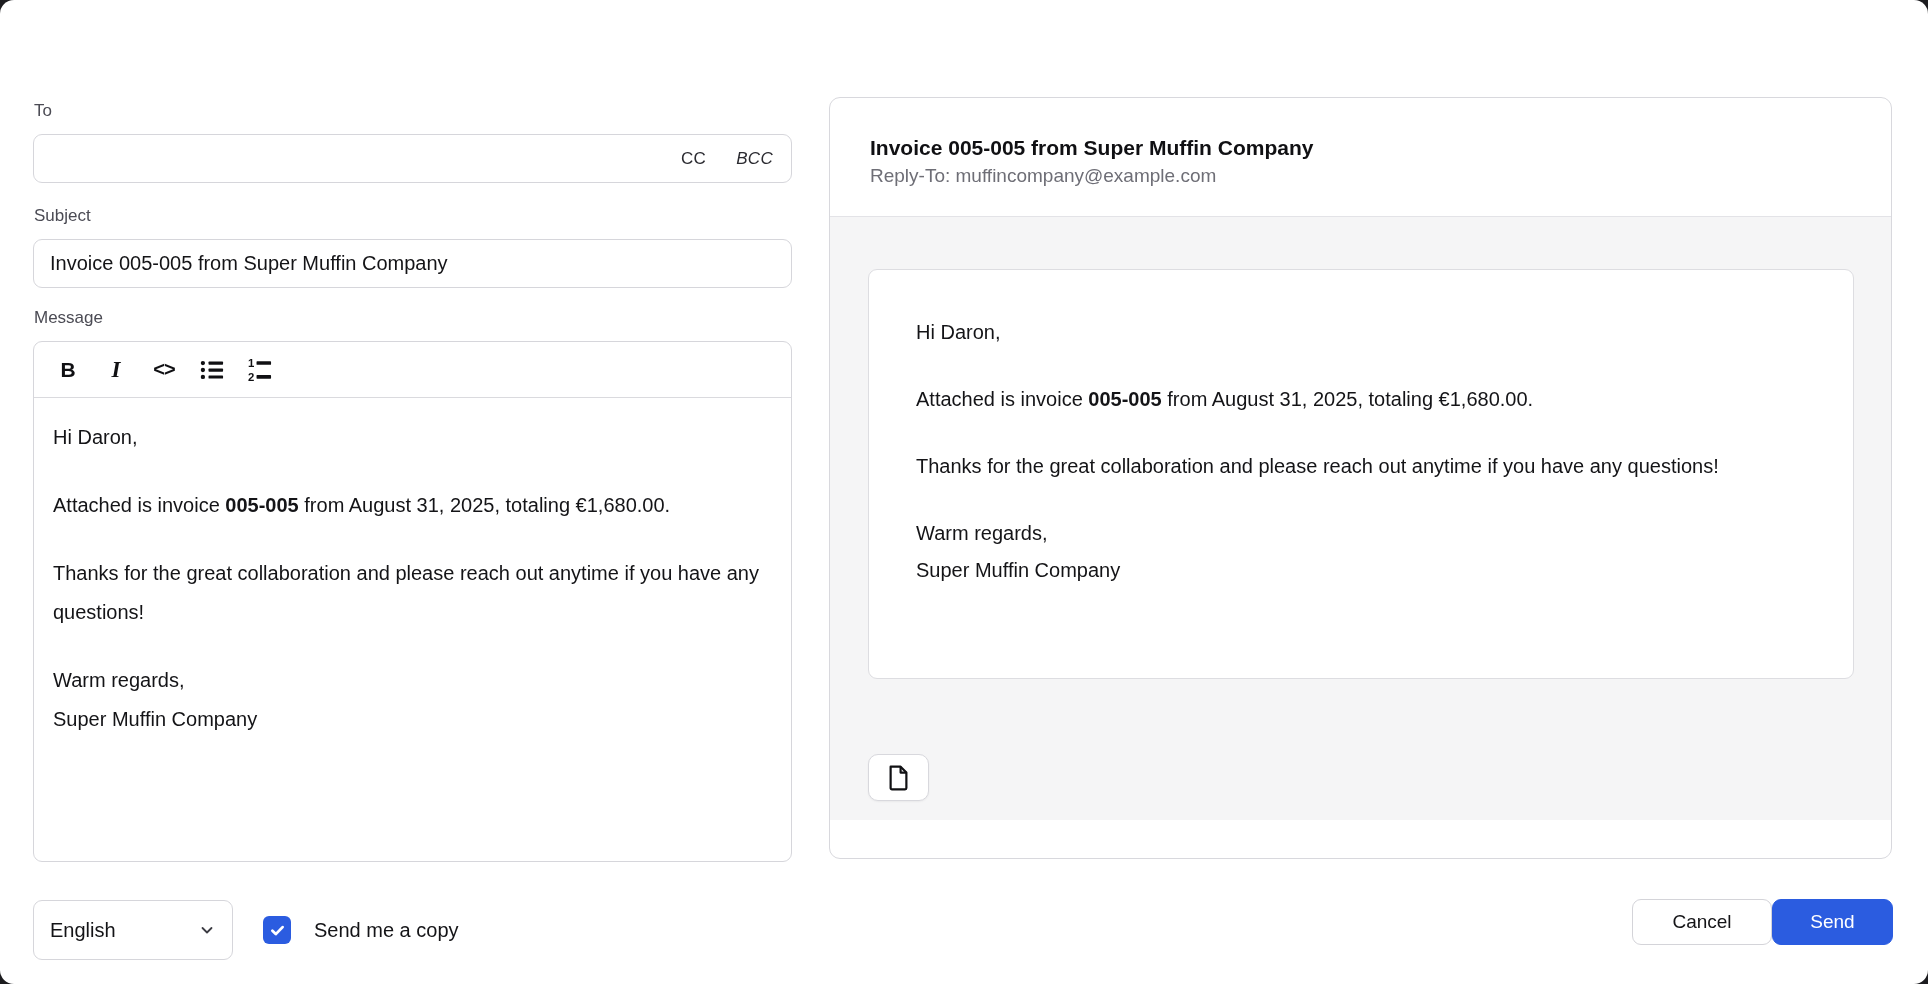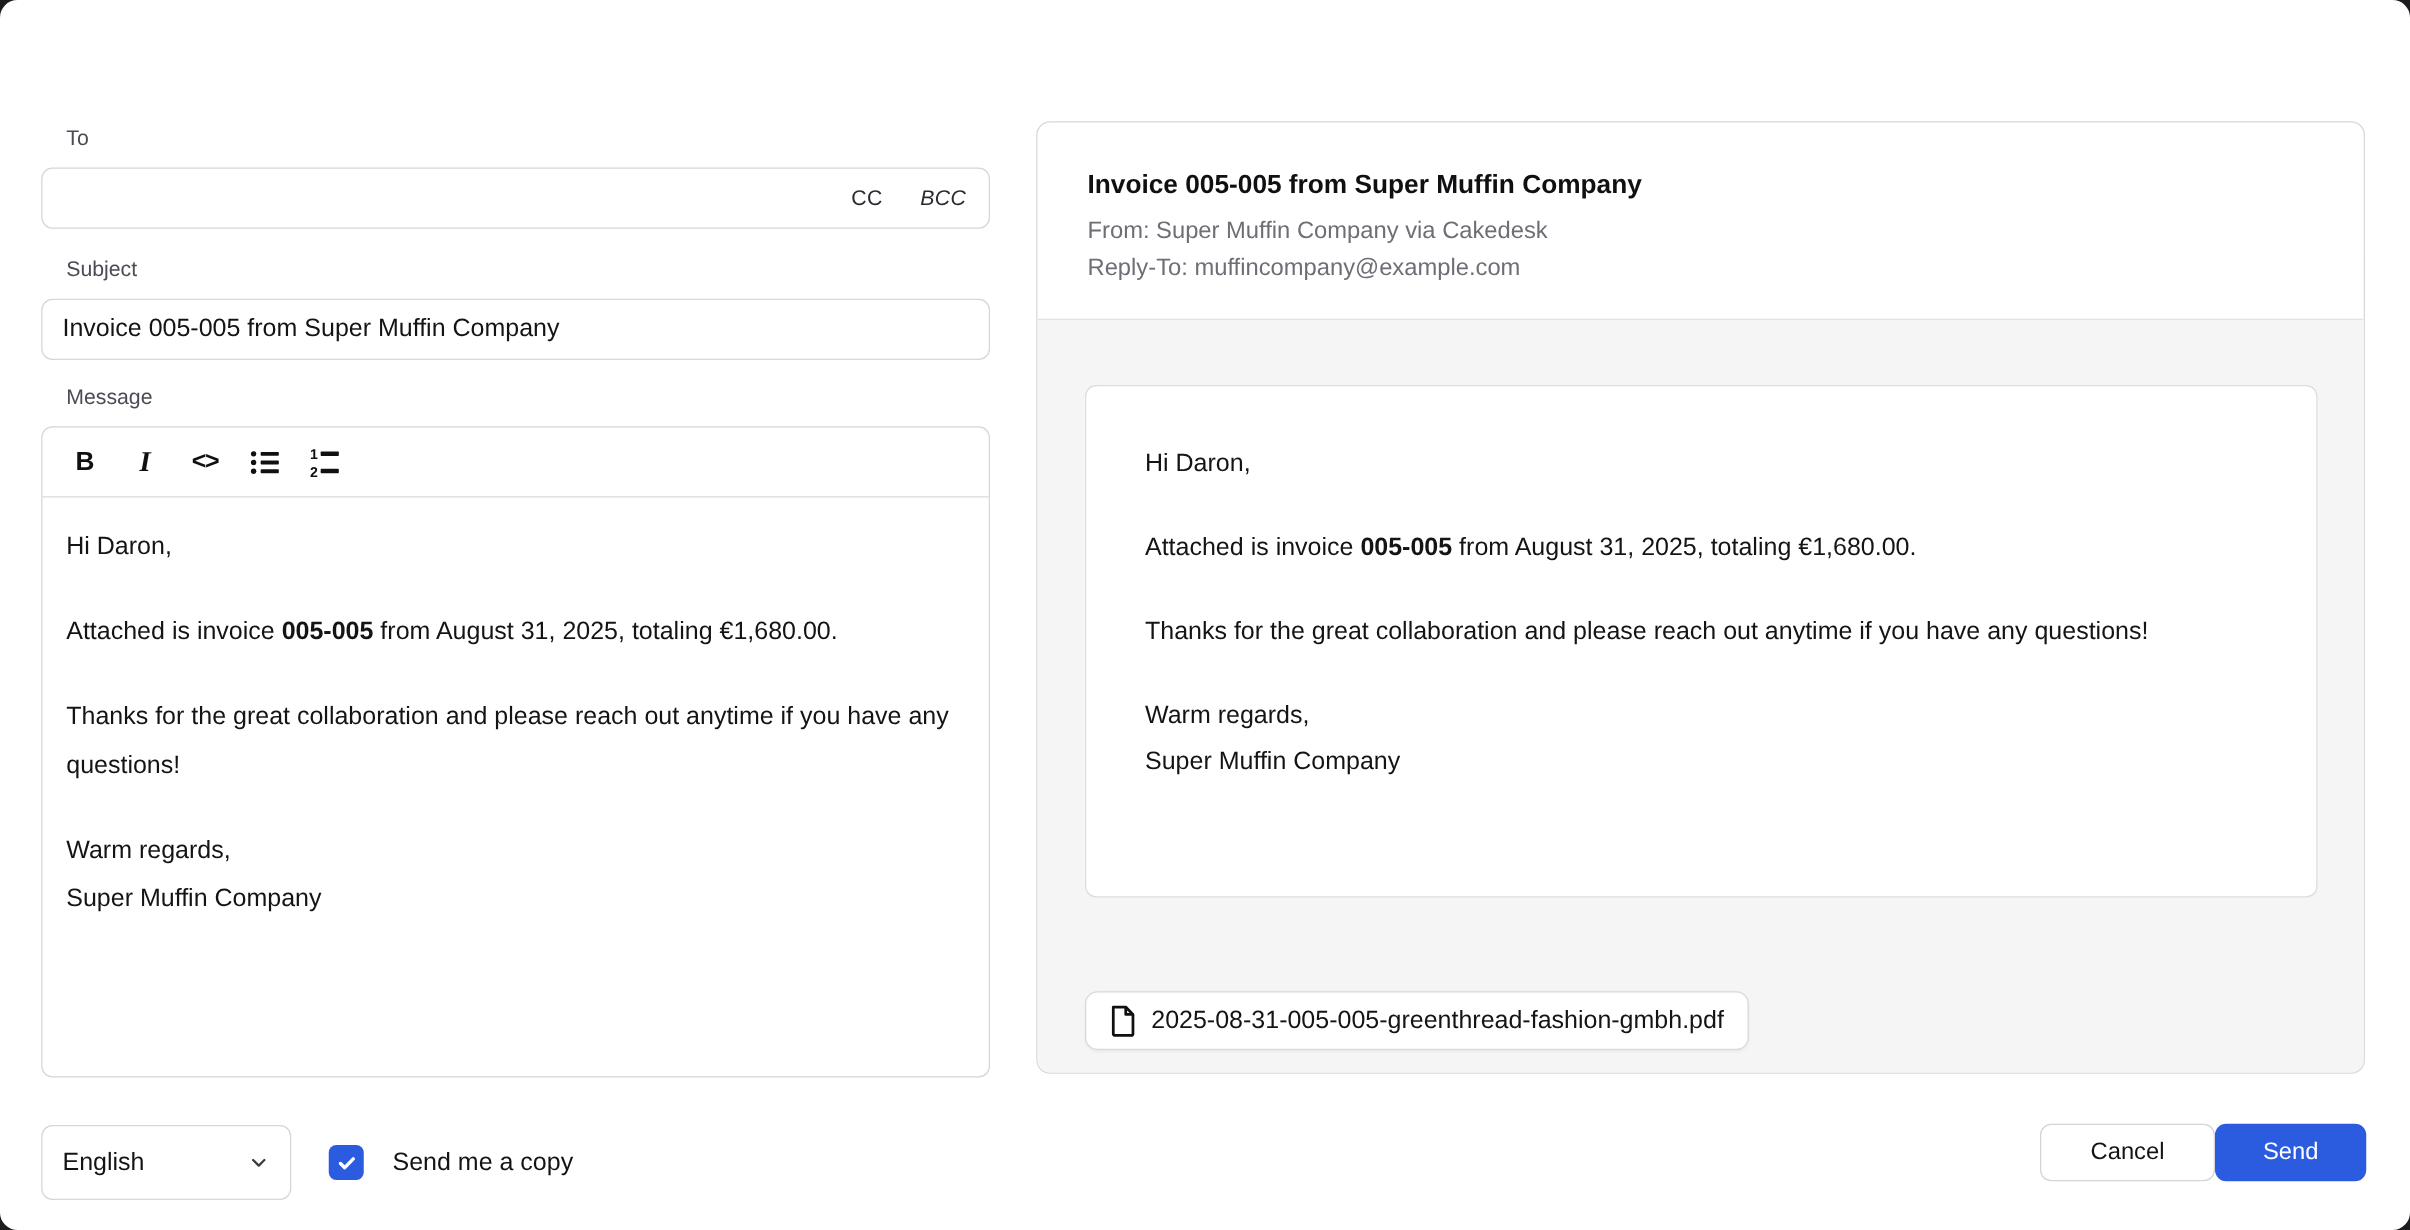--- a/index.html
+++ b/index.html
@@ -17,21 +17,21 @@
   }
   .modal-title { font-size:21px; font-weight:700; letter-spacing:.1px; color:#101013; }
   .close-btn {
     margin-left:auto; width:46px; height:46px; border:none; border-radius:10px;
     background:#ededef; display:flex; align-items:center; justify-content:center;
     cursor:pointer; font-size:23px; font-weight:700; color:#111; line-height:1;
   }
 
   
   .left-col { position:absolute; left:33px; top:101px; width:759px; }
-  .field-label { font-size:17px; color:#4b4b54; margin-left:20px; margin-bottom:13px; }
+  .field-label { font-size:17px; color:#4b4b54; margin-left:1px; margin-bottom:13px; }
   .input-box {
     width:100%; height:49px; border:1px solid #d6d6db; border-radius:9px;
     background:#fff; font-size:20px; color:#141417; padding:0 16px;
     font-family:inherit; outline:none;
   }
   .to-row { position:relative; display:flex; align-items:center; height:49px;
     border:1px solid #d6d6db; border-radius:9px; background:#fff; padding:0 16px; }
   .to-input { flex:1; border:none; outline:none; font-size:20px; font-family:inherit; color:#141417; background:transparent; min-width:0; }
   .cc-btn {
     border:none; background:none; font-size:17px; color:#2b2b31; cursor:pointer;
@@ -166,36 +166,34 @@
         <p><span>Attached is invoice </span><b>005-005</b><span> from August 31, 2025, totaling €1,680.00.</span></p>
         <p>Thanks for the great collaboration and please reach out anytime if you have any questions!</p>
         <p><span>Warm regards,</span><br><span>Super Muffin Company</span></p>
       </div>
     </div>
   </div>
 
   <div class="preview-panel">
     <div class="preview-header">
       <div class="preview-subject">Invoice 005-005 from Super Muffin Company</div>
-      <div class="preview-meta preview-meta-first">From: Super Muffin Company via Cakedesk</div>
       <div class="preview-meta">Reply-To: muffincompany@example.com</div>
     </div>
     <div class="preview-body">
       <div class="preview-card">
         <p>Hi Daron,</p>
         <p><span>Attached is invoice </span><b>005-005</b><span> from August 31, 2025, totaling €1,680.00.</span></p>
         <p>Thanks for the great collaboration and please reach out anytime if you have any questions!</p>
         <p><span>Warm regards,</span><br><span>Super Muffin Company</span></p>
       </div>
       <div class="attachment-chip">
         <svg width="21" height="26" viewBox="0 0 20 24" fill="none">
           <path d="M2.5 1.2 H12 L17.5 6.8 V21.5 a1.3 1.3 0 0 1 -1.3 1.3 H3.8 a1.3 1.3 0 0 1 -1.3 -1.3 Z" stroke="#101013" stroke-width="2.1" stroke-linejoin="round"></path>
           <path d="M12 1.2 V6.8 H17.5" stroke="#101013" stroke-width="2.1" stroke-linejoin="round"></path>
         </svg>
-        <span>2025-08-31-005-005-greenthread-fashion-gmbh.pdf</span>
       </div>
     </div>
   </div>
 
   <div class="footer-left">
     <div class="lang-select">
       <span>English</span>
       <svg class="chev" width="18" height="18" viewBox="0 0 18 18" fill="none">
         <path d="M4.5 7 L9 11.5 L13.5 7" stroke="#3c3c43" stroke-width="1.8" stroke-linecap="round" stroke-linejoin="round"></path>
       </svg>

